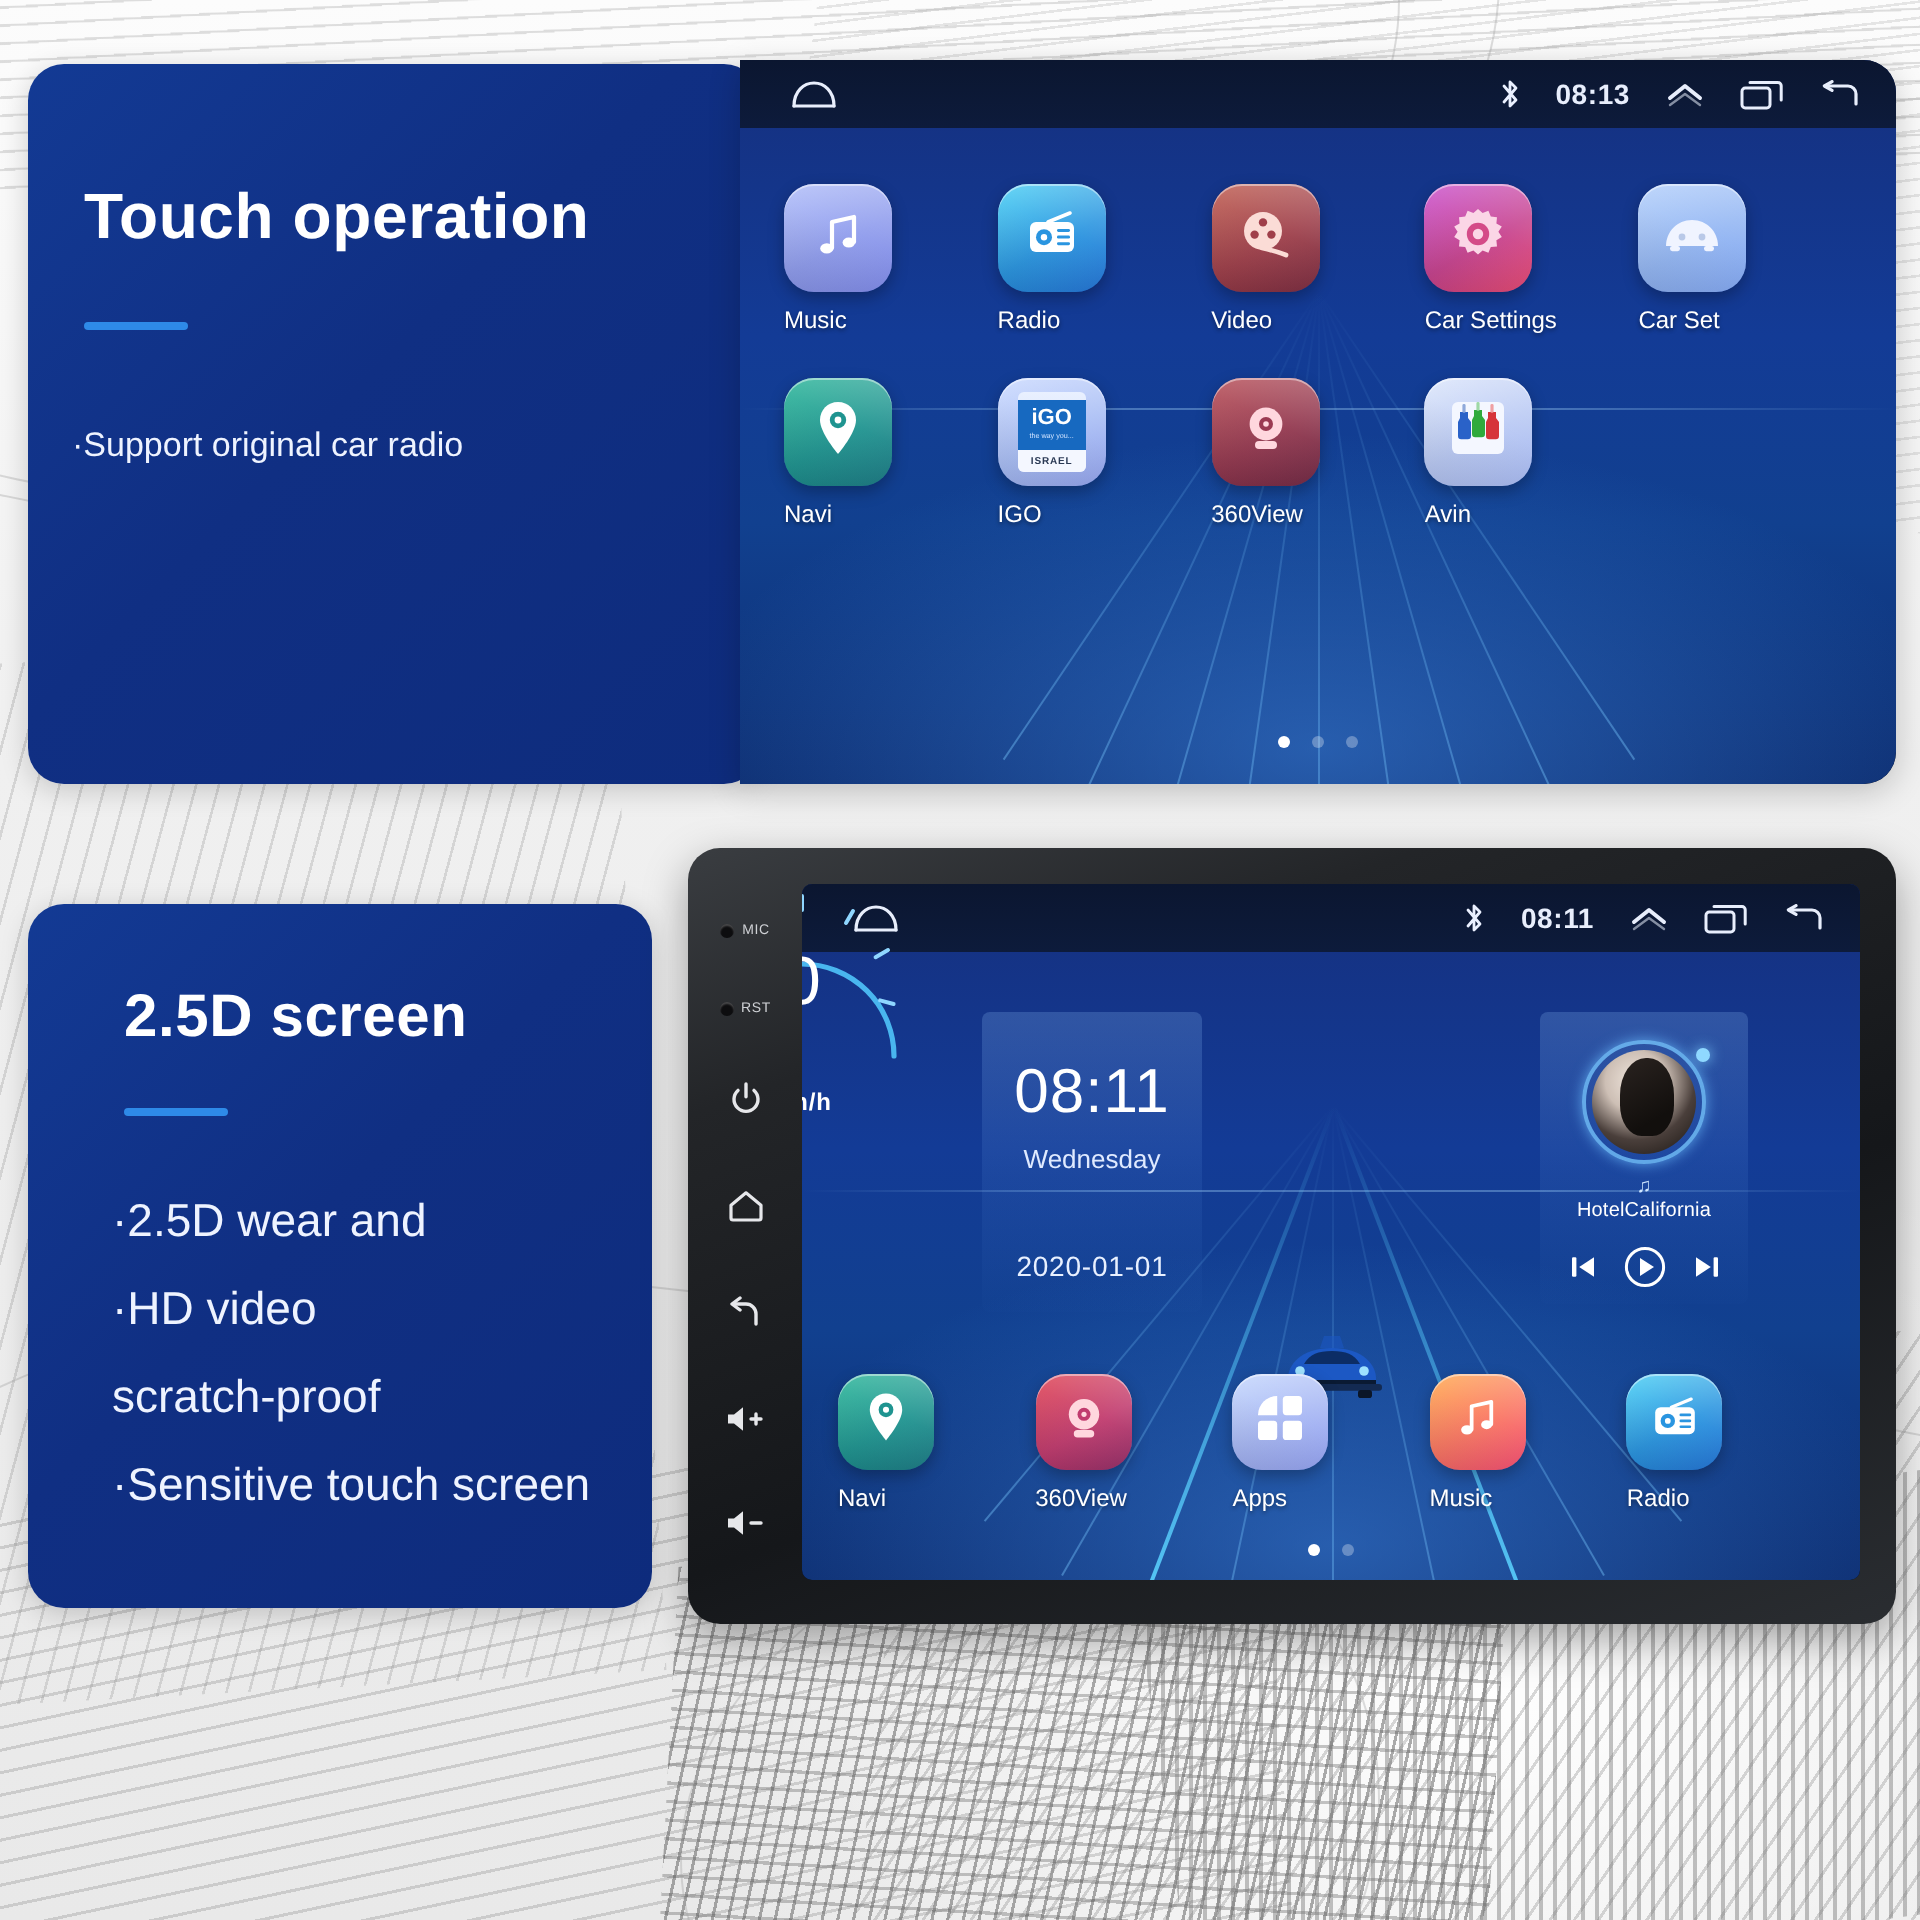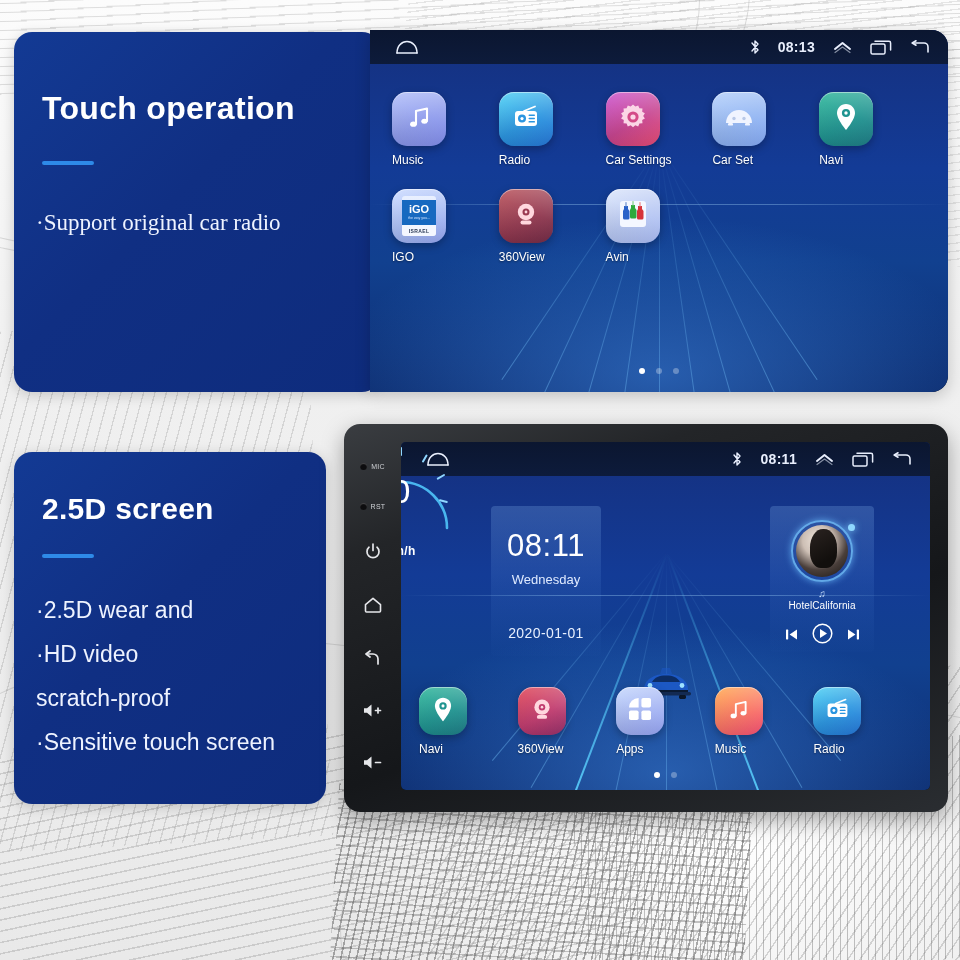--- a/index.html
+++ b/index.html
@@ -94,23 +94,23 @@
   .panel-rule {
     height:4px; width:52px;
     background:#2e8ae8; border-radius:2px;
   }
   .panel-bullets { color:#eef3ff; }
   .panel-bullets .b { display:block; white-space:nowrap; }
 
   #panel1 { left:14px; top:32px; width:366px; height:360px; }
   #panel1 .panel-title { font-size:32px; margin:58px 0 0 28px; }
   #panel1 .panel-rule  { margin:34px 0 0 28px; }
-  #panel1 .panel-bullets { margin:38px 0 0 22px; font-size:23px; line-height:40px; font-weight:300;font-family:Liberation Serif, serif; }
-
-  #panel2 { left:14px; top:452px; width:312px; height:352px; }
+  #panel1 .panel-bullets { margin:38px 0 0 22px; font-size:17px; line-height:40px; font-weight:300; }
+
+  #panel2 { left:14px; top:452px; width:312px; height:352px;padding-left:20px; }
   #panel2 .panel-title { font-size:30px; margin:40px 0 0 28px; }
   #panel2 .panel-rule  { margin:28px 0 0 28px; }
   #panel2 .panel-bullets { margin:30px 0 0 22px; font-size:23px; line-height:44px; font-weight:300; }
 
   
   .screen {
     position:relative;
     background:
       radial-gradient(ellipse 90% 70% at 50% 95%, rgba(60,130,220,0.55) 0%, rgba(20,50,130,0) 62%),
       linear-gradient(180deg,#15307f 0%, #133b96 38%, #11408f 64%, #0e2f72 100%);
@@ -373,20 +373,34 @@
                   <circle cx="11" cy="14.6" r="1.6" fill="#fff"></circle>
                   <rect x="17.5" y="10.5" width="6.5" height="1.5" rx=".7" fill="#2a95e0"></rect>
                   <rect x="17.5" y="13.8" width="6.5" height="1.5" rx=".7" fill="#2a95e0"></rect>
                   <rect x="17.5" y="17.1" width="6.5" height="1.5" rx=".7" fill="#2a95e0"></rect>
                 </svg>
             </span>
           </div>
           <div class="app-label">Radio</div>
         </div>
 
+        <div class="app">
+          <div class="app-tile" style="background:linear-gradient(150deg,#c4685c 0%,#9e3f4a 55%,#76283c 100%)">
+            <span style="position:relative;z-index:2">
+              <svg width="30" height="28" viewBox="0 0 30 28">
+                  <circle cx="13.5" cy="12.5" r="9.5" fill="#fbdcd6"></circle>
+                  <circle cx="13.5" cy="8.2" r="2.1" fill="#a03f4a"></circle>
+                  <circle cx="9.3" cy="14.3" r="2.1" fill="#a03f4a"></circle>
+                  <circle cx="17.7" cy="14.3" r="2.1" fill="#a03f4a"></circle>
+                  <path d="M13 21 q7 1.5 12 3.5" stroke="#fbdcd6" stroke-width="2.4" fill="none" stroke-linecap="round"></path>
+                </svg>
+            </span>
+          </div>
+          <div class="app-label">Video</div>
+        </div>
 
         <div class="app">
           <div class="app-tile" style="background:linear-gradient(150deg,#ce5fd2 0%,#c7438f 55%,#e0456c 100%)">
             <span style="position:relative;z-index:2">
               <svg width="30" height="30" viewBox="0 0 30 30">
                   <path d="M15 2.5 l2.3 2 2.9-1.1 1.2 2.9 3.1.3 -.3 3.1 2.7 1.6 -1.7 2.6 1.7 2.6 -2.7 1.6 .3 3.1 -3.1 .3 -1.2 2.9 -2.9-1.1 -2.3 2 -2.3-2 -2.9 1.1 -1.2-2.9 -3.1-.3 .3-3.1 -2.7-1.6 1.7-2.6 -1.7-2.6 2.7-1.6 -.3-3.1 3.1-.3 1.2-2.9 2.9 1.1z" fill="#fbd6e6"></path>
                   <circle cx="15" cy="15" r="5.6" fill="#d44b88"></circle>
                   <circle cx="15" cy="15" r="2.6" fill="#fbd6e6"></circle>
                 </svg>
             </span>

